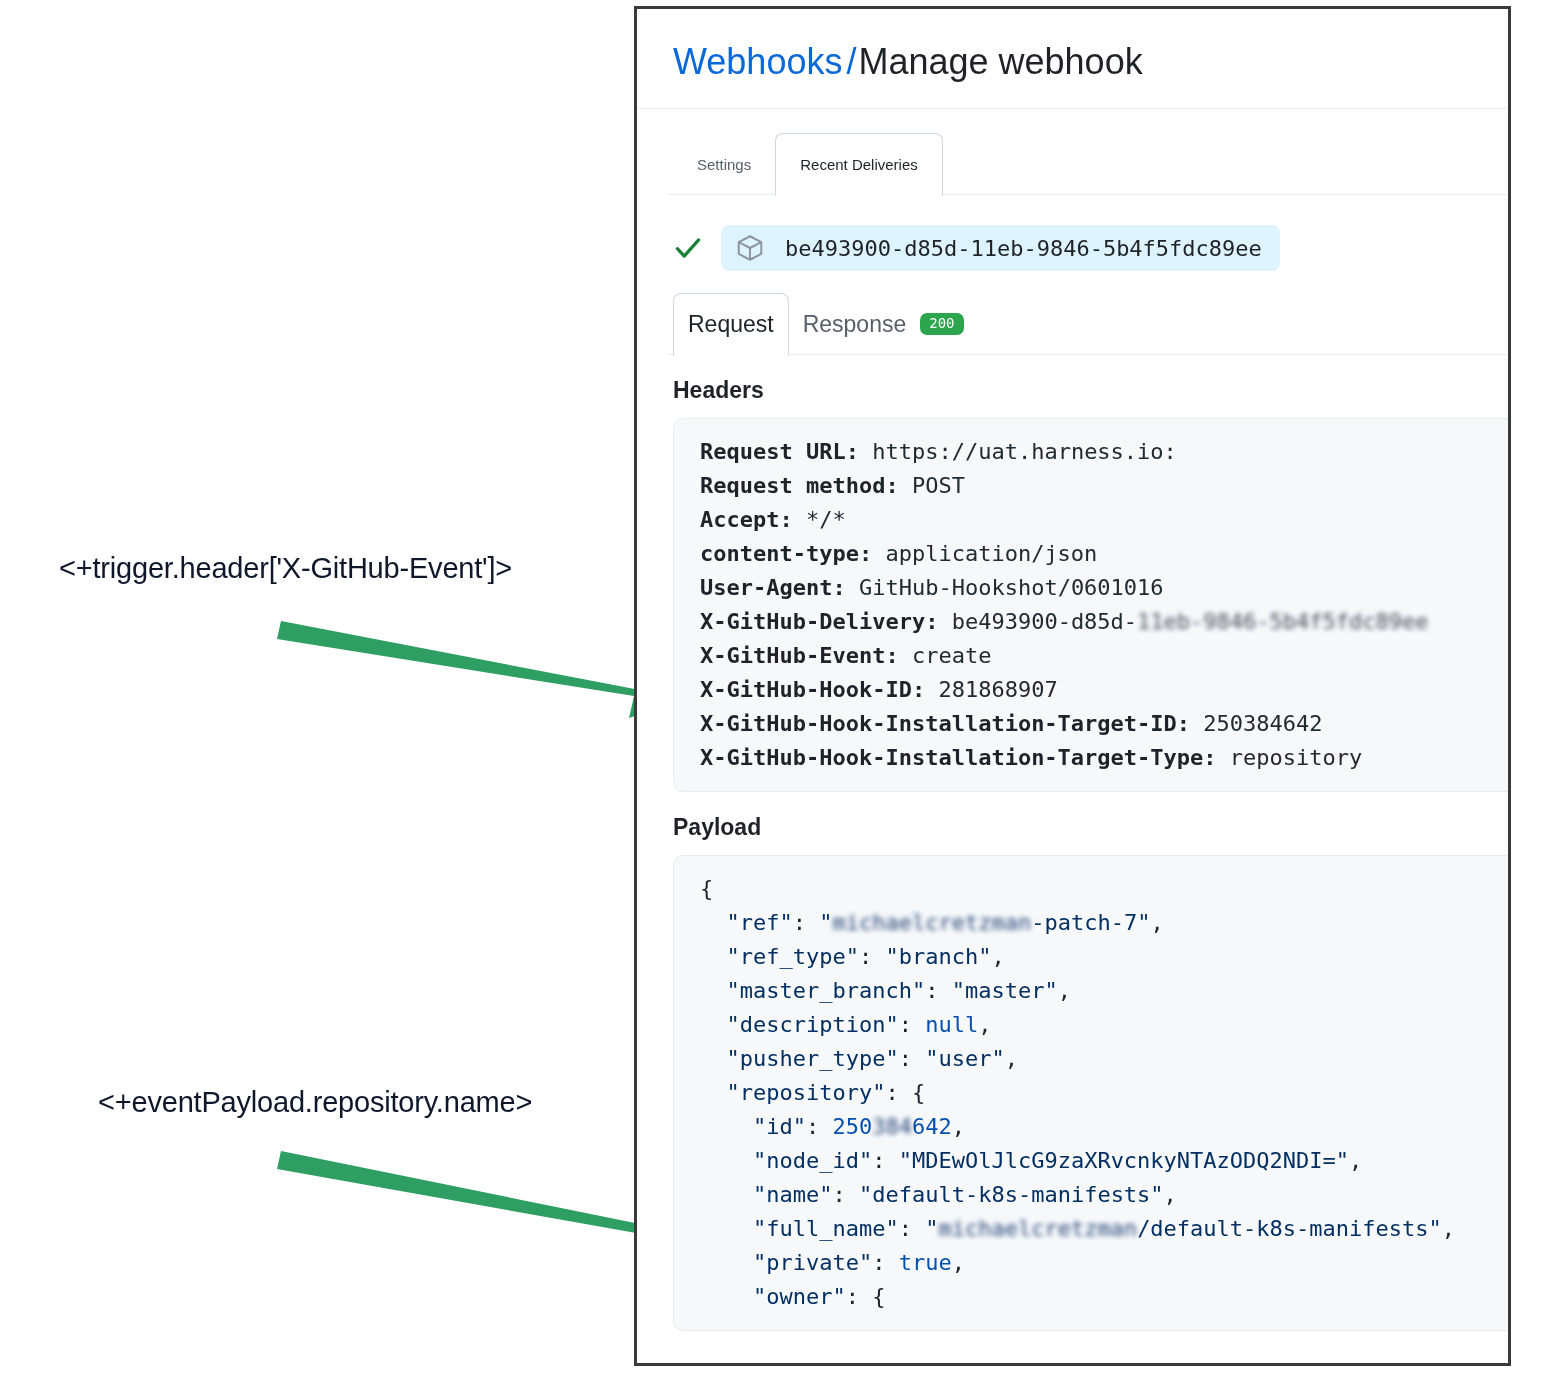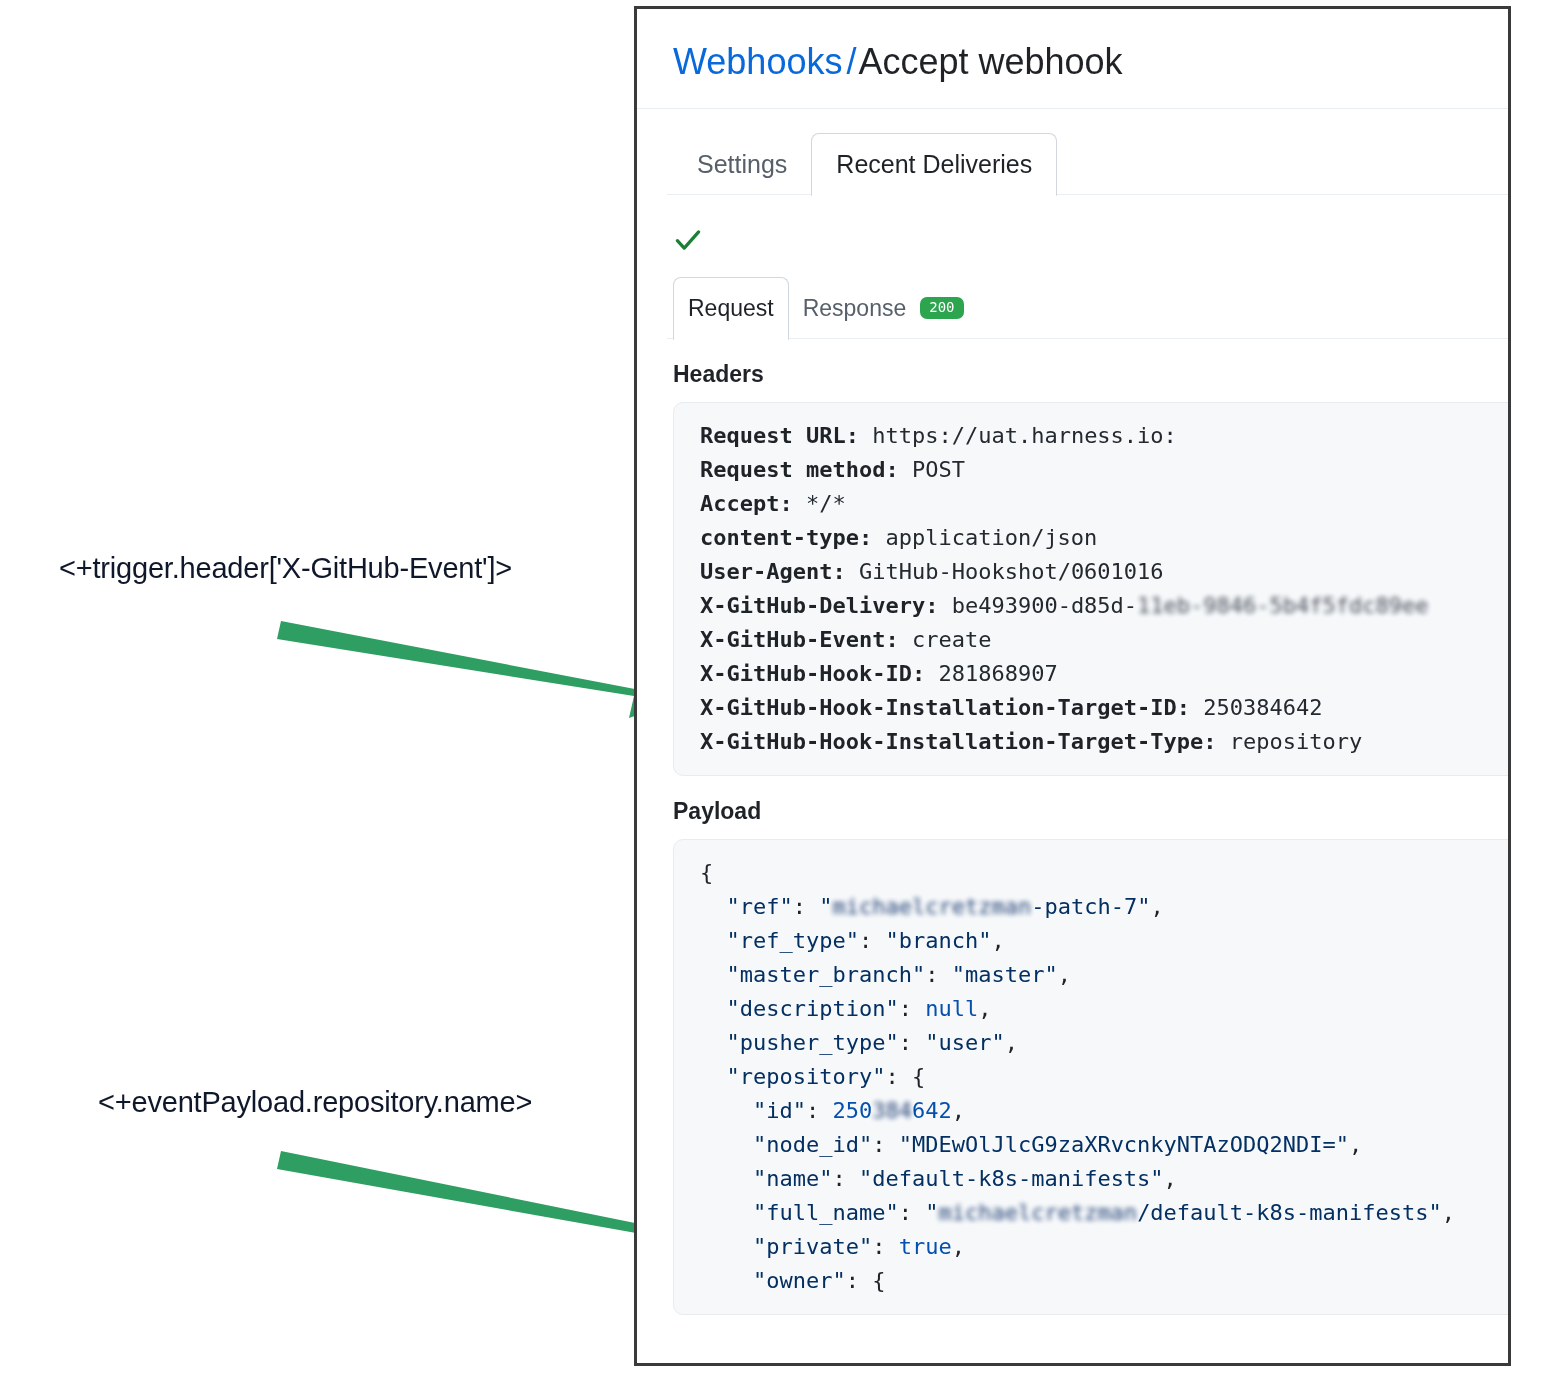--- a/index.html
+++ b/index.html
@@ -100,21 +100,21 @@
     left: 30px;
     right: 0;
     bottom: 0;
     height: 1px;
     background: #eaeef2;
   }
   .otab {
     display: flex;
     align-items: center;
     padding: 0 24px;
-    font-size: 25px;
+    font-size: 15px;
     color: #57606a;
     box-sizing: border-box;
     position: relative;
     z-index: 2;
   }
   .otab.active {
     color: #1f2328;
     background: #ffffff;
     border: 1px solid #d0d7de;
     border-bottom: 1px solid #ffffff;
@@ -262,37 +262,44 @@
 
   <g>
     <path d="M 281 1151 L 704 1237 L 699 1213 L 754 1245 L 693 1266 L 698 1244 L 277 1169 Z" fill="#2e9e63"></path>
   </g>
 </svg>
 
 <div class="panel">
   <div class="panel-inner">
 
     <div class="breadcrumb">
-      <span class="crumb-link">Webhooks</span><span class="crumb-sep">/</span><span class="crumb-current">Accept webhook</span>
+      <span class="crumb-link">Webhooks</span><span class="crumb-sep">/</span><span class="crumb-current">Manage webhook</span>
     </div>
     <div class="header-rule"></div>
 
     <div class="outer-tabs">
       <div class="otab">
         <span>Settings</span>
       </div>
       <div class="otab active">
         <span>Recent Deliveries</span>
       </div>
     </div>
 
     <div class="delivery-row">
       <svg class="check-icon" viewBox="0 0 24 24" xmlns="http://www.w3.org/2000/svg">
         <path d="M3.5 12.5 L9 18.5 L20.5 5.5" fill="none" stroke="#1a7f37" stroke-width="2.6" stroke-linecap="round" stroke-linejoin="round"></path>
       </svg>
+      <div class="delivery-chip">
+        <svg class="cube-icon" viewBox="0 0 24 24" xmlns="http://www.w3.org/2000/svg">
+          <path d="M12 2.6 L21 7.3 L21 16.7 L12 21.4 L3 16.7 L3 7.3 Z" fill="none" stroke="#8c959f" stroke-width="1.6" stroke-linejoin="round"></path>
+          <path d="M3 7.3 L12 12 L21 7.3 M12 12 L12 21.4" fill="none" stroke="#8c959f" stroke-width="1.6" stroke-linejoin="round"></path>
+        </svg>
+        <span class="delivery-id">be493900-d85d-11eb-9846-5b4f5fdc89ee</span>
+      </div>
     </div>
 
     <div class="inner-tabs">
       <div class="itab active">
         <span>Request</span>
       </div>
       <div class="itab">
         <span>Response</span>
         <span class="status-badge">200</span>
       </div>

